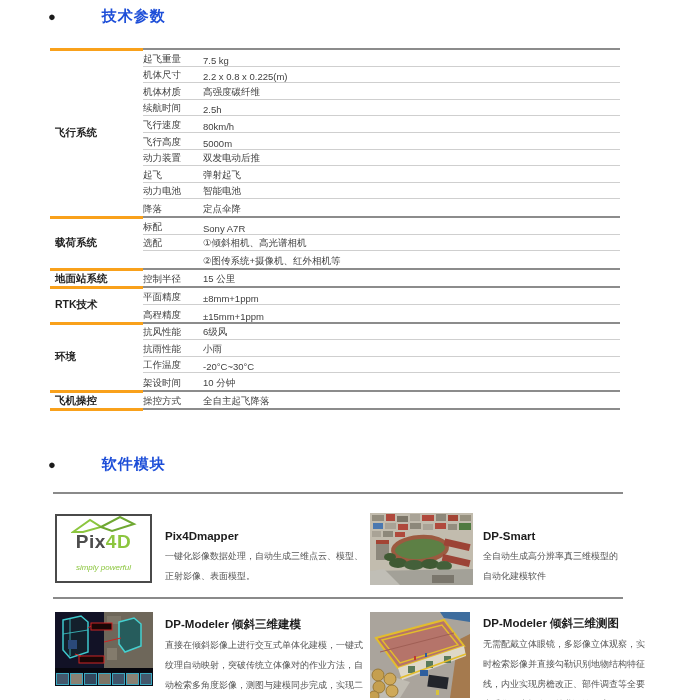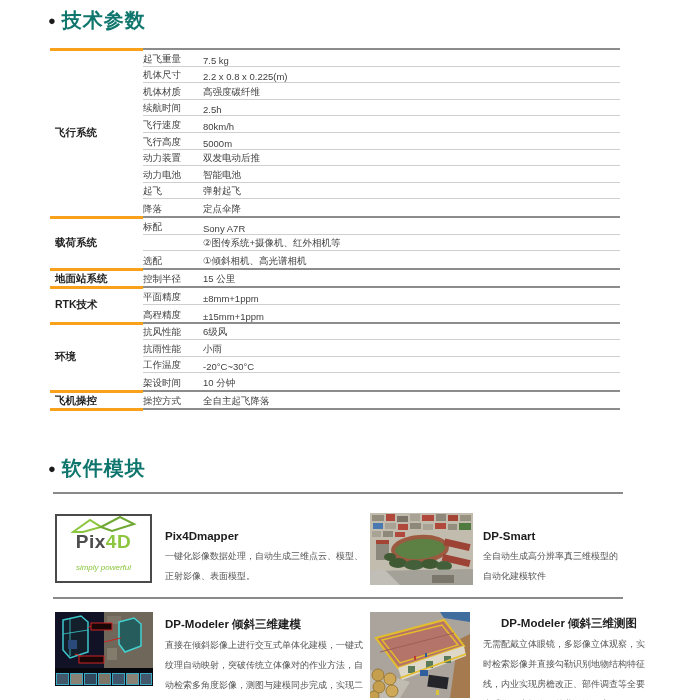--- a/index.html
+++ b/index.html
@@ -2,21 +2,21 @@
 <html><head>
 <meta charset="utf-8">
 <style>
   html,body { margin:0; padding:0; background:#fff; }
   body { font-family:"Liberation Sans","DejaVu Sans",sans-serif; color:#3c3c3c; }
   #page { position:relative; width:700px; height:700px; background:#ffffff; overflow:hidden; }
 
   
   .sec-heading { position:absolute; left:48px; display:flex; align-items:center; gap:6px; }
   .sec-heading .bullet { font-size:13px; color:#1a1a1a; line-height:1; }
-  .sec-heading .htext { font-size:20px; font-weight:bold; color:#0f766e; letter-spacing:1px; }
+  .sec-heading .htext { font-size:15px; font-weight:bold; color:#1d4ed8; letter-spacing:1px;margin-left:40px; }
 
   
   #spec-table { position:absolute; left:50px; top:48px; width:570px; }
   .spec-sec { display:flex; }
   .spec-cat { width:93px; box-sizing:border-box; border-top:3px solid #F9A11B;
               display:flex; align-items:center; font-size:10.5px; font-weight:bold; color:#1e1e1e; padding-left:5px; }
   .spec-rows { flex:1; border-top:2px solid #8c8c8c; }
   .spec-row { height:16.6px; display:flex; align-items:flex-end; border-bottom:1px solid #cfcfcf; box-sizing:border-box; }
   .spec-row:last-child { border-bottom:none; }
   .spec-param { width:60px; font-size:9.5px; color:#3f3f3f; flex:none; }
@@ -78,47 +78,47 @@
           </div>
           <div class="spec-row">
             <span class="spec-param">飞行高度</span>
             <span class="spec-value">5000m</span>
           </div>
           <div class="spec-row">
             <span class="spec-param">动力装置</span>
             <span class="spec-value">双发电动后推</span>
           </div>
           <div class="spec-row">
+            <span class="spec-param">起飞</span>
+            <span class="spec-value">弹射起飞</span>
+          </div>
+          <div class="spec-row">
             <span class="spec-param">动力电池</span>
             <span class="spec-value">智能电池</span>
           </div>
           <div class="spec-row">
-            <span class="spec-param">起飞</span>
-            <span class="spec-value">弹射起飞</span>
-          </div>
-          <div class="spec-row">
             <span class="spec-param">降落</span>
             <span class="spec-value">定点伞降</span>
           </div>
         </div>
       </div>
       <div class="spec-sec">
         <div class="spec-cat">载荷系统</div>
         <div class="spec-rows">
           <div class="spec-row">
             <span class="spec-param">标配</span>
             <span class="spec-value">Sony A7R</span>
           </div>
           <div class="spec-row">
+            <span class="spec-param">选配</span>
+            <span class="spec-value">①倾斜相机、高光谱相机</span>
+          </div>
+          <div class="spec-row">
             <span class="spec-param"></span>
             <span class="spec-value">②图传系统+摄像机、红外相机等</span>
-          </div>
-          <div class="spec-row">
-            <span class="spec-param">选配</span>
-            <span class="spec-value">①倾斜相机、高光谱相机</span>
           </div>
         </div>
       </div>
       <div class="spec-sec">
         <div class="spec-cat">地面站系统</div>
         <div class="spec-rows">
           <div class="spec-row">
             <span class="spec-param">控制半径</span>
             <span class="spec-value">15 公里</span>
           </div>
@@ -310,16 +310,16 @@
 
       <g transform="rotate(8 68 70)">
           <rect x="58" y="64" width="20" height="12" fill="#23252b"></rect>
         </g>
       <rect x="50" y="58" width="8" height="6" fill="#2e5e9e"></rect>
       <rect x="44" y="44" width="2" height="4" fill="#c03a2e"></rect>
       <rect x="55" y="41" width="2" height="4" fill="#2e5e9e"></rect>
       <rect x="66" y="78" width="3" height="5" fill="#d8c23a"></rect>
     </svg>
   </div>
-  <div class="sw-title" style="left:501px; top:616px;">DP-Modeler 倾斜三维测图</div>
+  <div class="sw-title" style="left:483px; top:616px;">DP-Modeler 倾斜三维测图</div>
   <div class="sw-desc" style="left:483px; top:634px; width:168px;">无需配戴立体眼镜，多影像立体观察，实时检索影像并直接勾勒识别地物结构特征线，内业实现房檐改正、部件调查等全要素采集，大幅降低外业调绘强度。</div>
 
 </div>
 
 </body></html>

